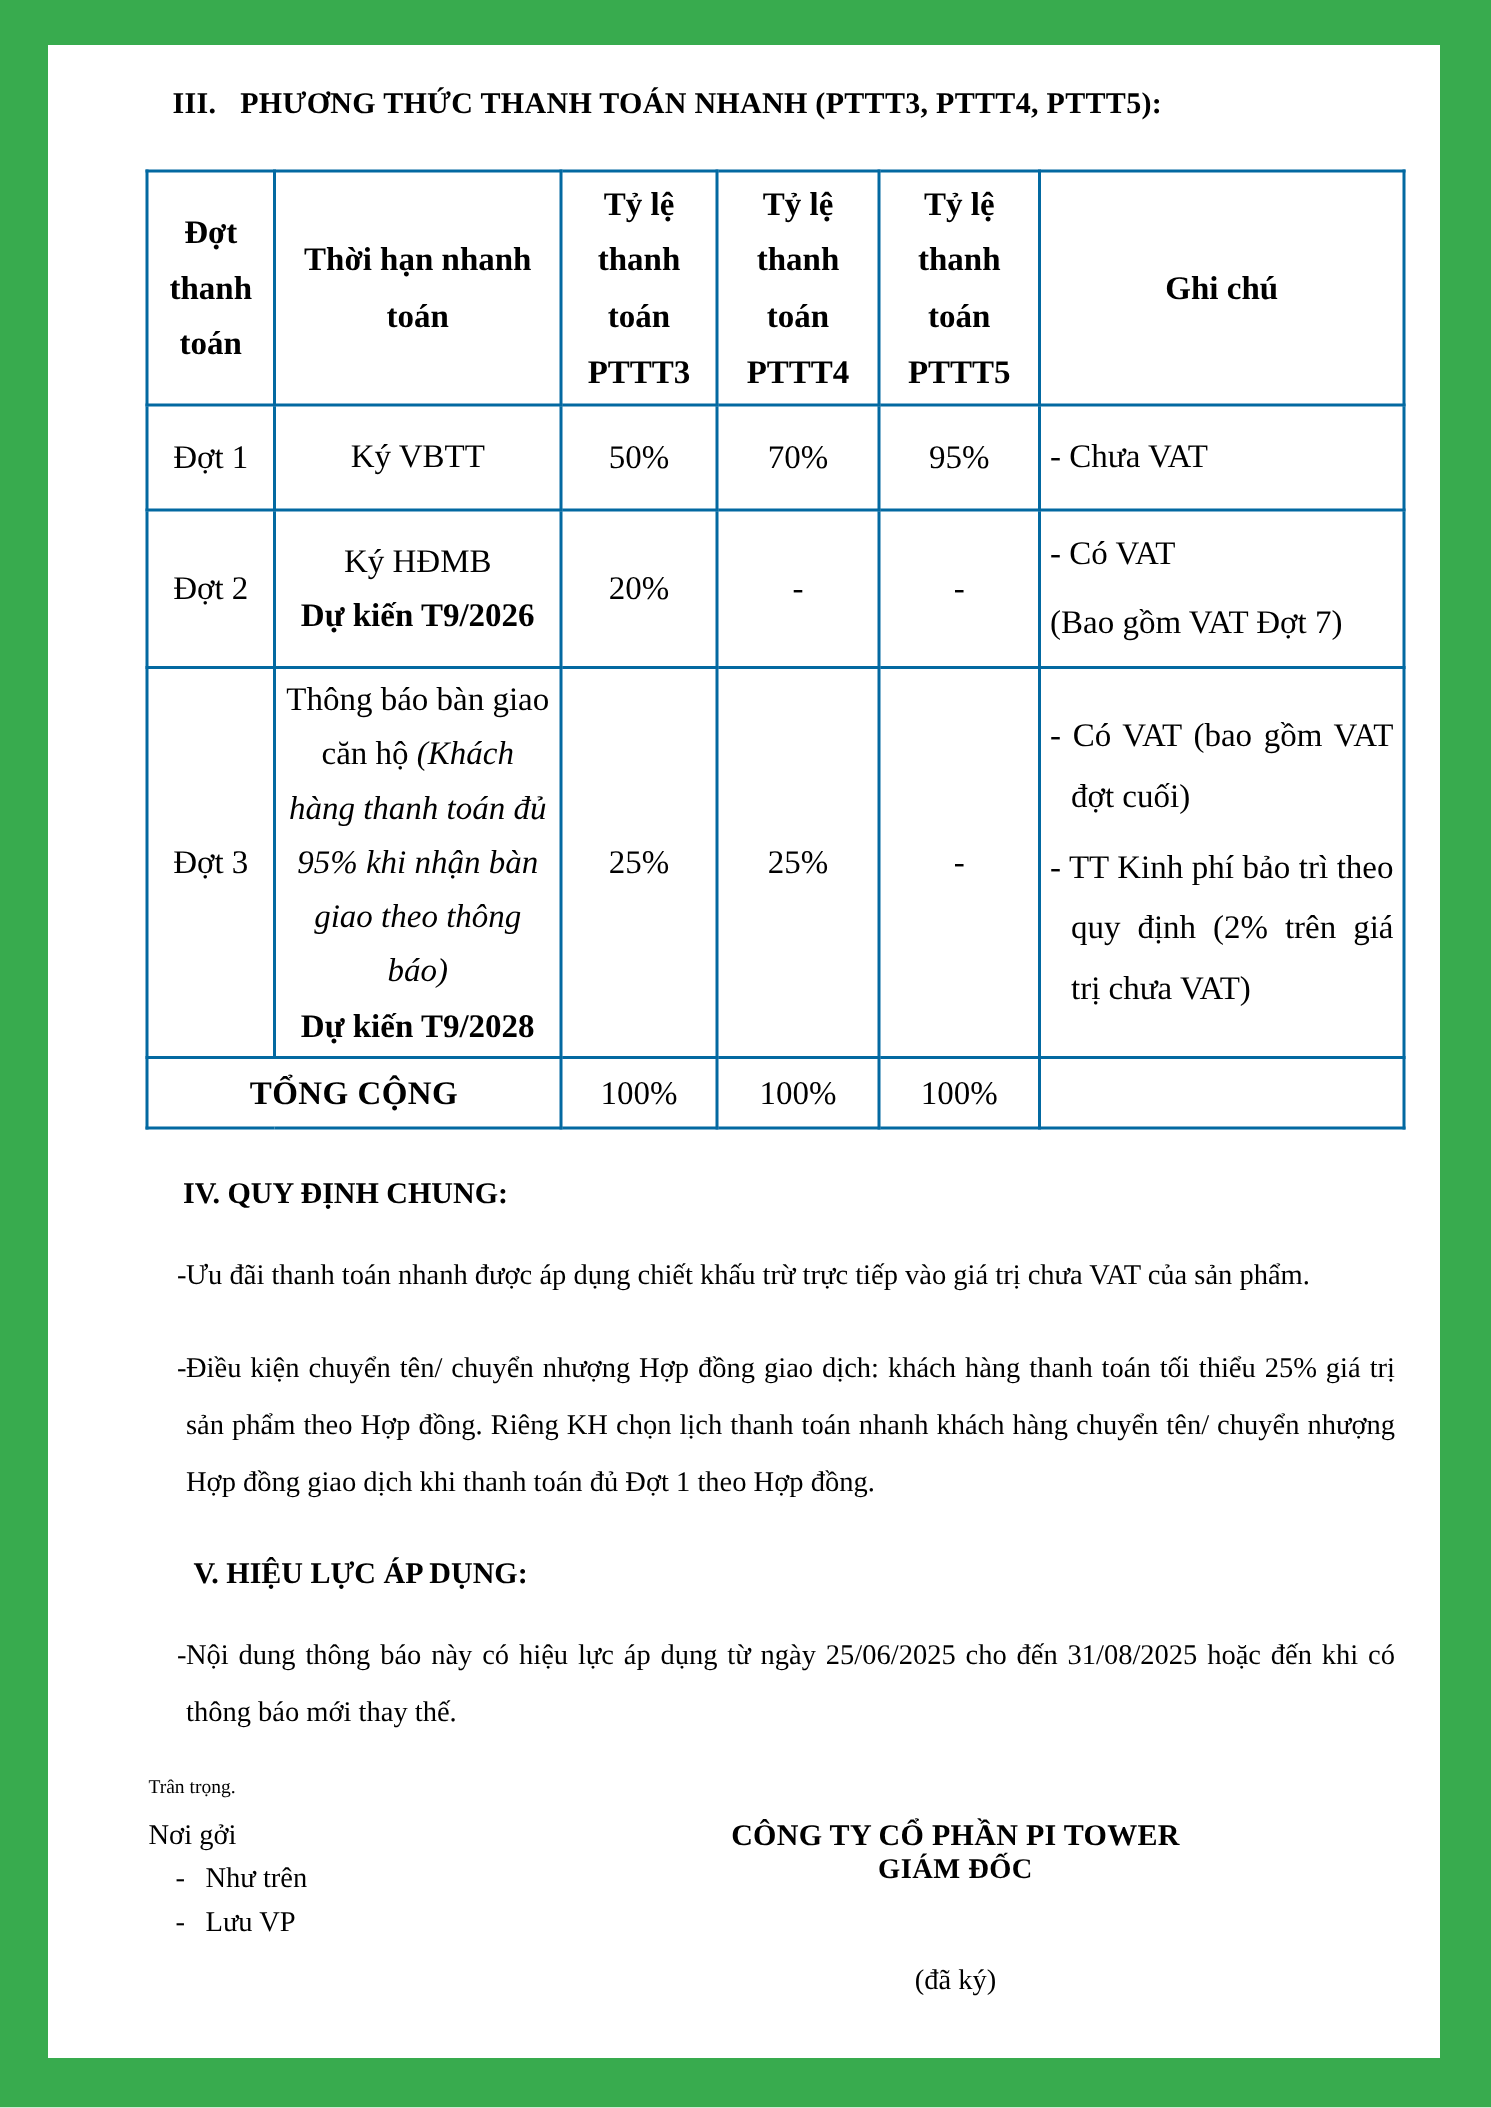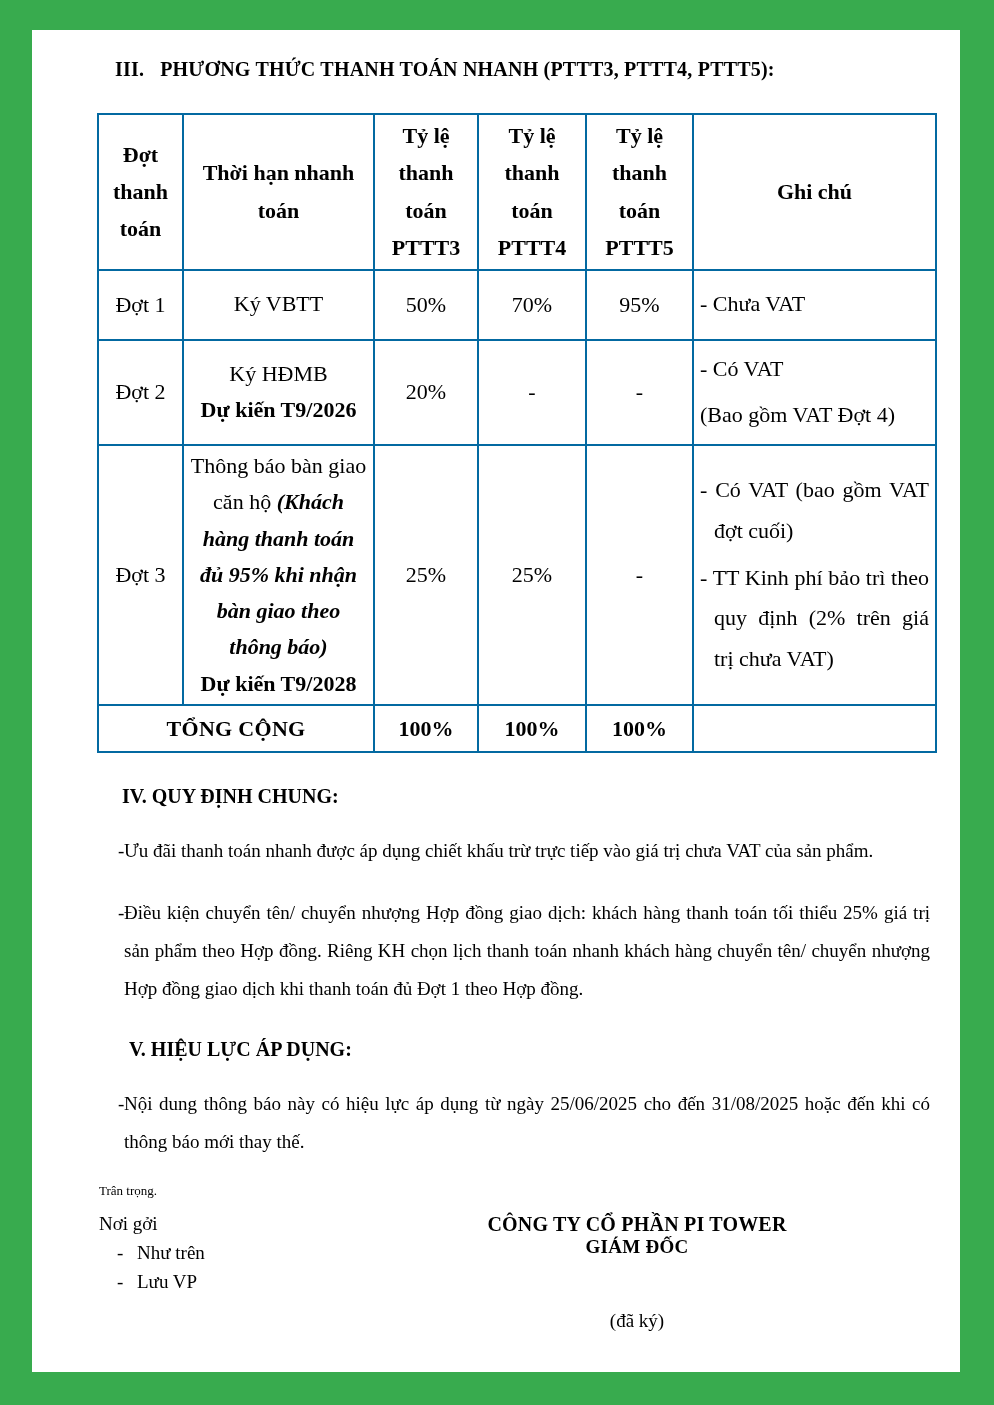--- a/index.html
+++ b/index.html
@@ -57,23 +57,23 @@
     vertical-align: middle;
   }
   .note {
     padding-left: 14px;
     text-indent: -14px;
     line-height: 1.85;
     text-align: justify;
     margin: 6px 0;
   }
   .bold { font-weight: bold; }
-  .bold-italic { font-weight: bold; font-style: italic; }
+  .bold-italic { font-weight: normal; font-style: italic; }
   .summary-label { font-weight: bold; font-size: 20px; letter-spacing: 0.3px; }
-  .summary-val { font-weight: bold; margin-top: 32px; }
+  .summary-val { font-weight: normal; margin-top: 32px; }
   
   .section-heading {
     margin-top: 32px;
     margin-left: 25px;
     font-size: 20px;
     font-weight: bold;
   }
   .section-heading.v-heading { margin-left: 32px; margin-top: 30px; }
   .bullet {
     display: flex;
@@ -141,21 +141,21 @@
           <td>Đợt 2</td>
           <td class="cell-term">
             <div>Ký HĐMB</div>
             <div class="bold">Dự kiến T9/2026</div>
           </td>
           <td>20%</td>
           <td>-</td>
           <td>-</td>
           <td class="cell-notes">
             <div class="note">- Có VAT</div>
-            <div class="note">(Bao gồm VAT Đợt 4)</div>
+            <div class="note">(Bao gồm VAT Đợt 7)</div>
           </td>
         </tr>
 
         <tr class="row-dot3">
           <td>Đợt 3</td>
           <td class="cell-term">
             <span>Thông báo bàn giao căn hộ </span><span class="bold-italic">(Khách hàng thanh toán đủ 95% khi nhận bàn giao theo thông báo)</span>
             <div class="bold">Dự kiến T9/2028</div>
           </td>
           <td>25%</td>

